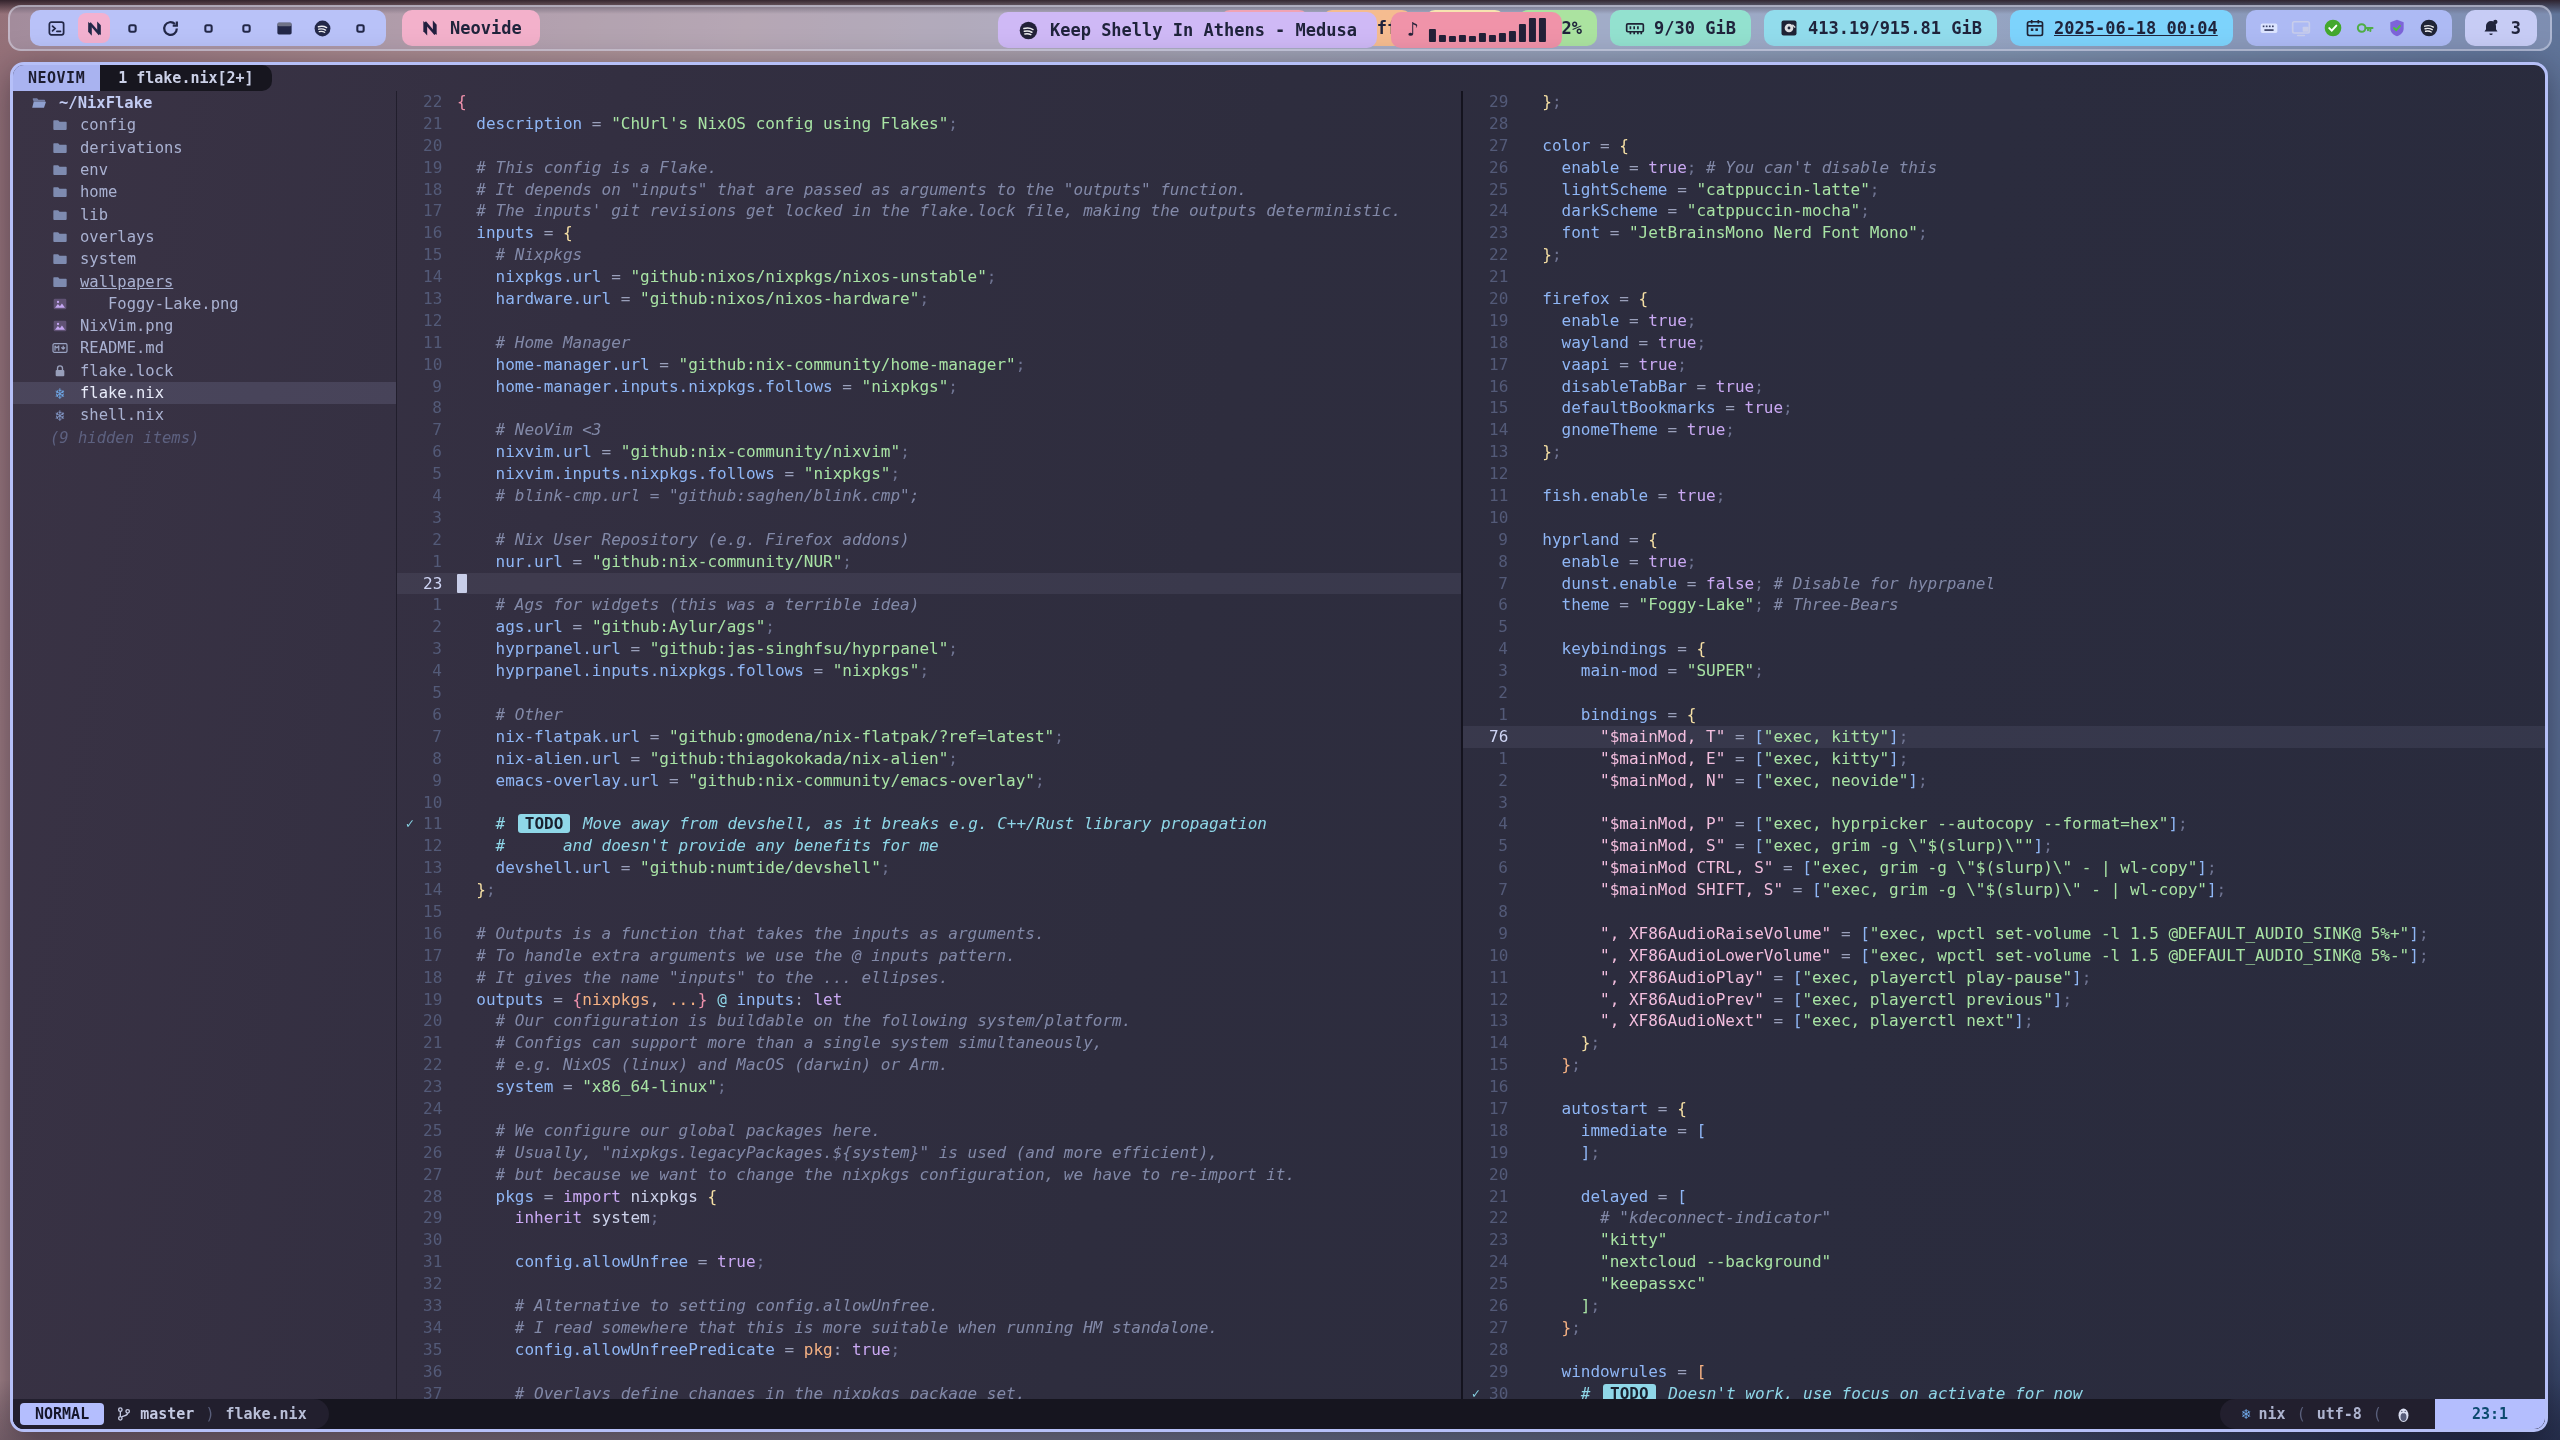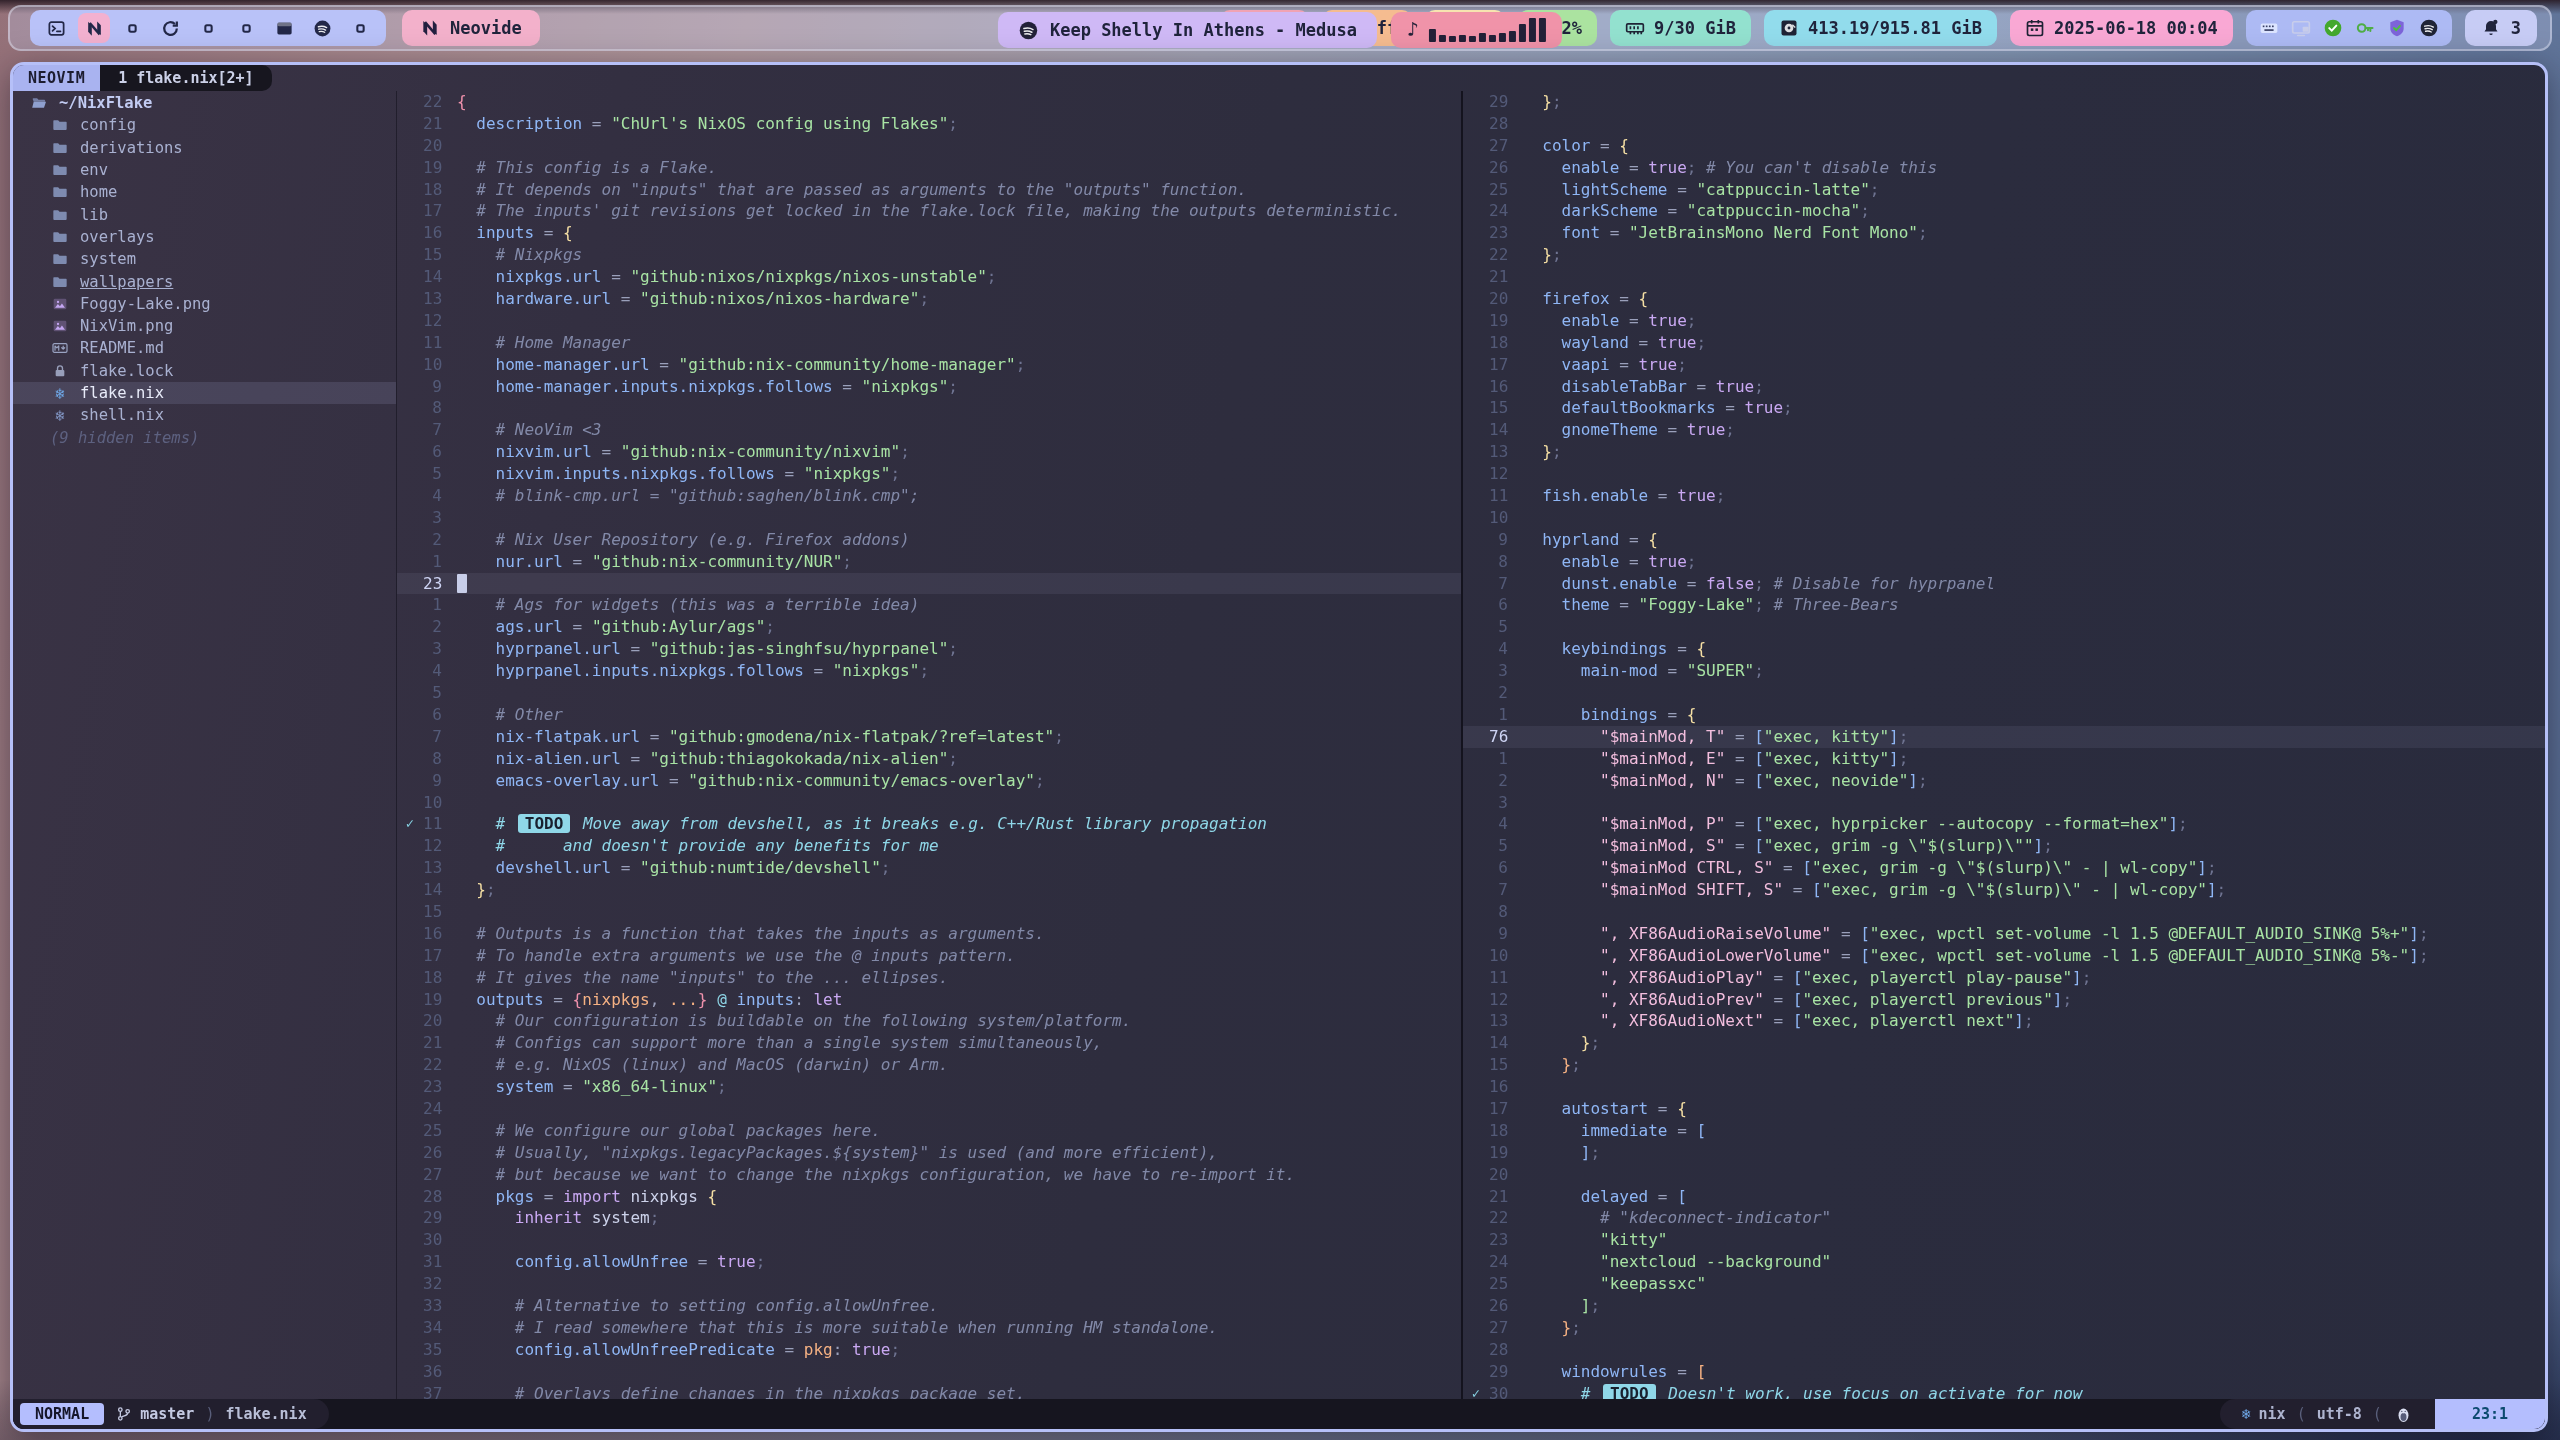--- a/index.html
+++ b/index.html
@@ -277,21 +277,21 @@
         <span style="display: flex; color: rgb(31, 35, 53);">
           <svg viewBox="0 0 24 24" style="width: 20px; height: 20px;">
             <rect x="3" y="3" width="18" height="18" rx="2.5" fill="currentColor"></rect>
             <circle cx="12" cy="12" r="5.2" fill="#fff" opacity=".85"></circle>
             <circle cx="12" cy="12" r="1.7" fill="currentColor"></circle>
             <path d="M16 8l3.5 3.5" stroke="#fff" stroke-width="1.6" opacity=".85"></path>
           </svg>
         </span>
         <span>413.19/915.81 GiB</span>
       </div>
-      <div class="pill stat-pill" style="background: #f9a8d4;">
+      <div class="pill stat-pill" style="background: #7dd3fc; text-decoration: underline;">
         <span style="display: flex; color: rgb(31, 35, 53);">
           <svg viewBox="0 0 24 24" style="width: 20px; height: 20px;">
             <rect x="3" y="4.5" width="18" height="16.5" rx="2" fill="none" stroke="currentColor" stroke-width="2"></rect>
             <path d="M3 9.5h18M8 2.5v4M16 2.5v4" stroke="currentColor" stroke-width="2"></path>
             <rect x="7" y="12.5" width="3" height="3" fill="currentColor"></rect>
             <rect x="12.5" y="12.5" width="3" height="3" fill="currentColor"></rect>
           </svg>
         </span>
         <span>2025-06-18 00:04</span>
       </div>
@@ -456,21 +456,21 @@
         <div class="tree-row" style="padding-left: 37px; text-decoration: underline;">
           <span class="ticon">
             <span style="display: flex; color: rgb(126, 139, 176);">
               <svg viewBox="0 0 24 24" style="width: 16px; height: 16px;">
                 <path d="M3 5h6.2l2 2.3H21a1 1 0 0 1 1 1V18a1.5 1.5 0 0 1-1.5 1.5h-17A1.5 1.5 0 0 1 2 18V6a1 1 0 0 1 1-1z" fill="currentColor"></path>
               </svg>
             </span>
           </span>
           <span>wallpapers</span>
         </div>
-        <div class="tree-row" style="padding-left: 37px;">
+        <div class="tree-row" style="padding-left: 37px; gap: 28px;">
           <span class="ticon">
             <span style="display: flex; color: rgb(196, 166, 242);">
               <svg viewBox="0 0 24 24" style="width: 16px; height: 16px;">
                 <rect x="2.5" y="4" width="19" height="16" rx="2" fill="currentColor" opacity=".28"></rect>
                 <path d="M4.5 17.5l4.3-5.4 3.1 3.2 3-4 4.6 6.2z" fill="currentColor"></path>
                 <circle cx="9" cy="9" r="1.7" fill="currentColor"></circle>
               </svg>
             </span>
           </span>
           <span>Foggy-Lake.png</span>

